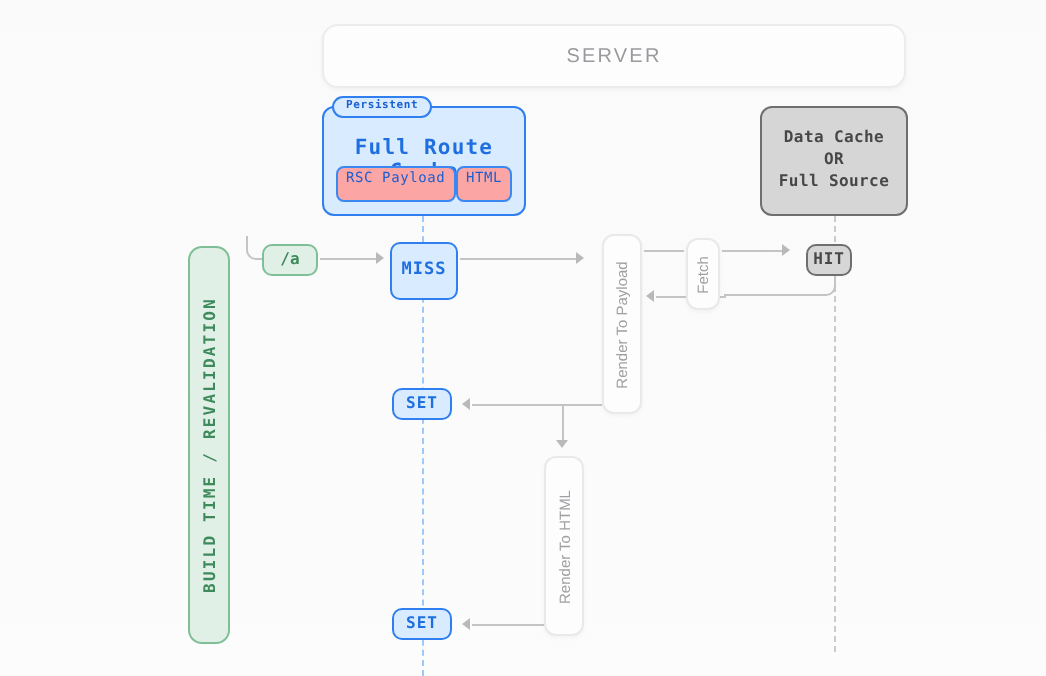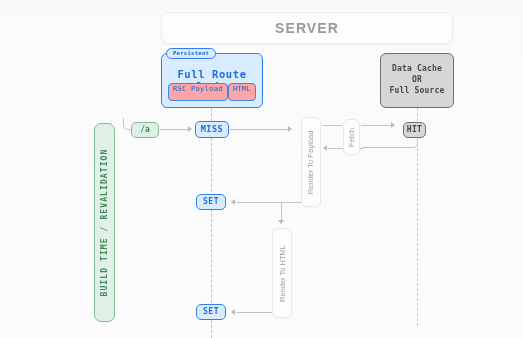--- a/index.html
+++ b/index.html
@@ -24,21 +24,21 @@
   
   #server-box {
     left: 161px; top: 12px; width: 292px; height: 32px;
     background: #fdfdfd;
     border: 1px solid #ececec;
     border-radius: 8px;
     box-shadow: 0 1px 2px rgba(0,0,0,.045);
     display: flex; align-items: center; justify-content: center;
   }
   #server-label {
-    font-size: 14px; letter-spacing: 1.1px; font-weight: 700;
+    font-size: 10px; letter-spacing: 1.1px; font-weight: 400;
     color: #9a9a9e;
     font-family: "Liberation Sans", sans-serif;
   }
 
   
   #frc-box {
     left: 161px; top: 53px; width: 102px; height: 55px;
     background: #d9ebff;
     border: 1.4px solid #2f7ff0;
     border-radius: 6px;
@@ -134,21 +134,21 @@
     font-weight: 700;
     line-height: 1;
     z-index: 5;
   }
   #node-route {
     left: 131px; top: 122px; width: 28px; height: 16px;
     background: #e1f0e6; border: 1.2px solid #7fbe96; border-radius: 5px;
     color: #3f8a5c; font-size: 8px;
   }
   #node-miss {
-    left: 195px; top: 121px; width: 34px; height: 17px;
+    left: 195px; top: 121px; width: 34px; height: 29px;
     background: #d9ebff; border: 1.4px solid #2f7ff0; border-radius: 5px;
     color: #1f6fe0; font-size: 8.5px; letter-spacing: .5px;
   }
   #node-set-1 {
     left: 196px; top: 194px; width: 30px; height: 16px;
     background: #d9ebff; border: 1.4px solid #2f7ff0; border-radius: 5px;
     color: #1f6fe0; font-size: 8px; letter-spacing: .5px;
   }
   #node-set-2 {
     left: 196px; top: 304px; width: 30px; height: 16px;

